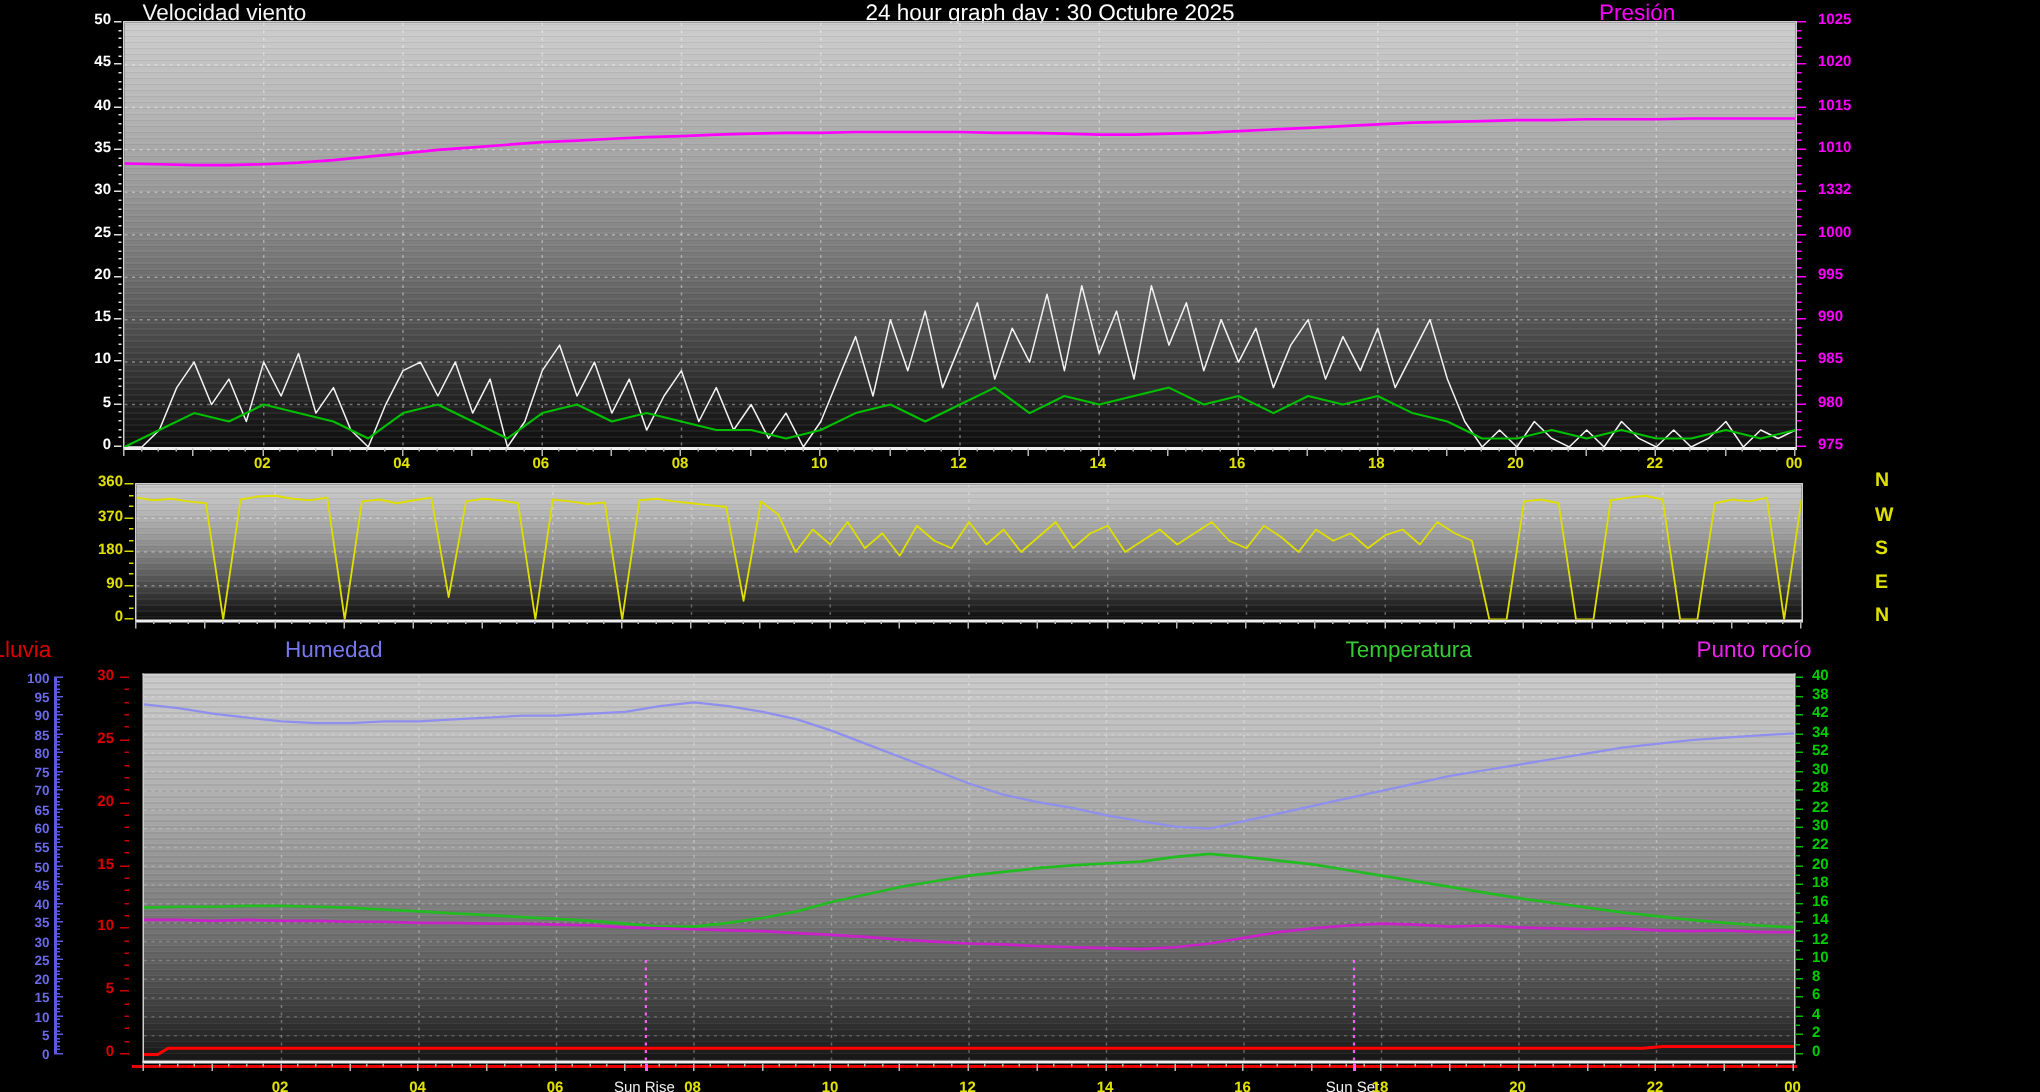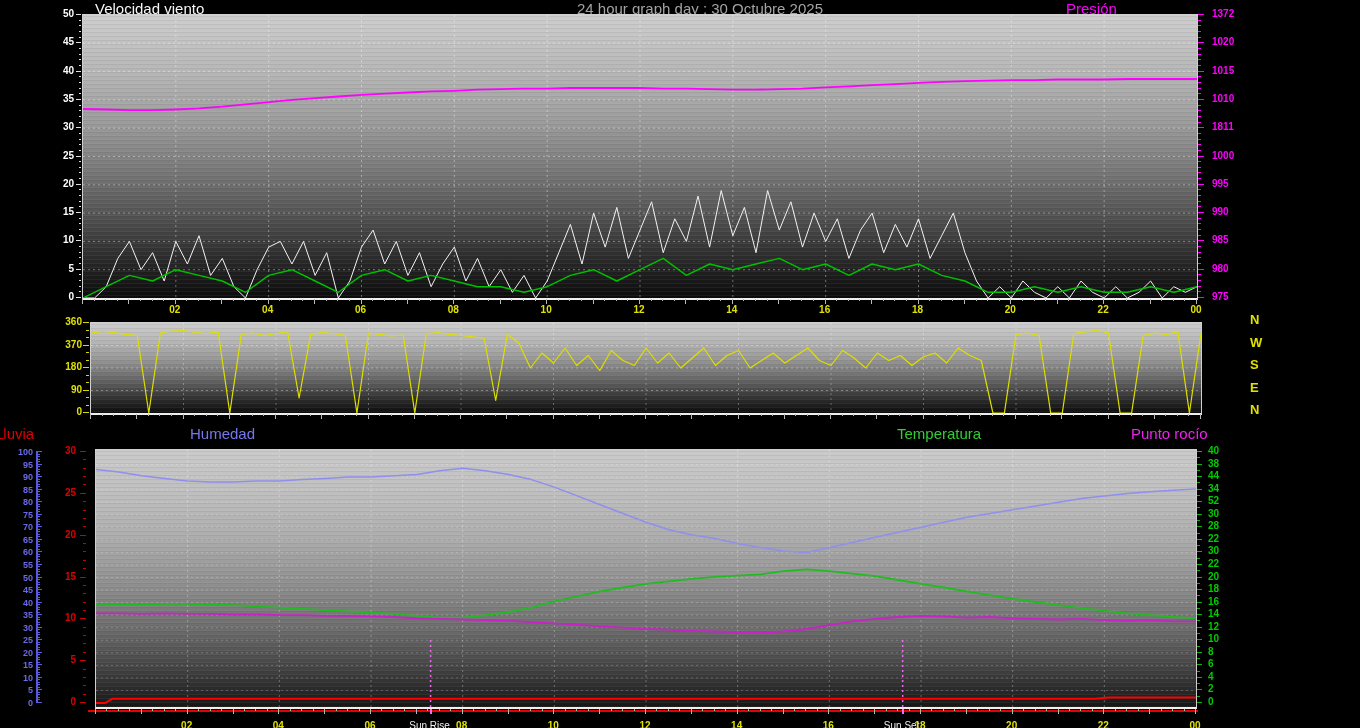--- a/index.html
+++ b/index.html
@@ -14,21 +14,21 @@
   .ylab{position:absolute;font-weight:bold;white-space:nowrap;line-height:10px;}
   .xlab{position:absolute;font-weight:bold;font-size:10px;color:#e2e200;transform:translateX(-50%);z-index:3;}
   .sunlab{position:absolute;font-size:10px;color:#f0f0f0;transform:translateX(-50%);z-index:2;white-space:nowrap;}
 </style>
 </head>
 <body>
 
 <div id="screen">
 
   <div class="hlabel" style="left:95px;top:0;color:#f5f5f5;">Velocidad viento</div>
-  <div class="hlabel" style="left:450px;top:0;width:500px;text-align:center;color:#a3a3a3;">24 hour graph day : 30 Octubre 2025</div>
+  <div class="hlabel" style="left:450px;top:0;width:500px;text-align:center;color:#ffffff;">24 hour graph day : 30 Octubre 2025</div>
   <div class="hlabel" style="left:1066px;top:0;color:#ff00ff;">Presión</div>
 
   <div id="plot-wind" class="plot grad1" style="left:82px;top:14px;width:1114px;height:283px;">
     <div class="tex"></div>
   <svg width="1114" height="283">
         <line x1="0" y1="254.70000000000002" x2="1114" y2="254.70000000000002" stroke="rgba(255,255,255,.38)" stroke-width="1" stroke-dasharray="2 3"></line>
         <line x1="0" y1="226.4" x2="1114" y2="226.4" stroke="rgba(255,255,255,.38)" stroke-width="1" stroke-dasharray="2 3"></line>
         <line x1="0" y1="198.1" x2="1114" y2="198.1" stroke="rgba(255,255,255,.38)" stroke-width="1" stroke-dasharray="2 3"></line>
         <line x1="0" y1="169.79999999999998" x2="1114" y2="169.79999999999998" stroke="rgba(255,255,255,.38)" stroke-width="1" stroke-dasharray="2 3"></line>
         <line x1="0" y1="141.5" x2="1114" y2="141.5" stroke="rgba(255,255,255,.38)" stroke-width="1" stroke-dasharray="2 3"></line>
@@ -241,25 +241,25 @@
     <div style="position: absolute; left: 1198px; top: 64.94px; width: 3px; height: 1px; background: rgb(255, 0, 255);"></div>
     <div style="position: absolute; left: 1198px; top: 59.28px; width: 3px; height: 1px; background: rgb(255, 0, 255);"></div>
     <div style="position: absolute; left: 1198px; top: 53.62px; width: 3px; height: 1px; background: rgb(255, 0, 255);"></div>
     <div style="position: absolute; left: 1198px; top: 47.96px; width: 3px; height: 1px; background: rgb(255, 0, 255);"></div>
     <div style="position: absolute; left: 1198px; top: 42.3px; width: 6px; height: 1px; background: rgb(255, 0, 255);"></div>
     <div style="position: absolute; left: 1198px; top: 36.64px; width: 3px; height: 1px; background: rgb(255, 0, 255);"></div>
     <div style="position: absolute; left: 1198px; top: 30.98px; width: 3px; height: 1px; background: rgb(255, 0, 255);"></div>
     <div style="position: absolute; left: 1198px; top: 25.32px; width: 3px; height: 1px; background: rgb(255, 0, 255);"></div>
     <div style="position: absolute; left: 1198px; top: 19.66px; width: 3px; height: 1px; background: rgb(255, 0, 255);"></div>
     <div style="position: absolute; left: 1198px; top: 14px; width: 6px; height: 1px; background: rgb(255, 0, 255);"></div>
-    <div class="ylab" style="left: 1212px; top: 9px; font-size: 10px; color: rgb(255, 0, 255);">1372</div>
+    <div class="ylab" style="left: 1212px; top: 9px; font-size: 10px; color: rgb(255, 0, 255);">1025</div>
     <div class="ylab" style="left: 1212px; top: 37.3px; font-size: 10px; color: rgb(255, 0, 255);">1020</div>
     <div class="ylab" style="left: 1212px; top: 65.6px; font-size: 10px; color: rgb(255, 0, 255);">1015</div>
     <div class="ylab" style="left: 1212px; top: 93.9px; font-size: 10px; color: rgb(255, 0, 255);">1010</div>
-    <div class="ylab" style="left: 1212px; top: 122.2px; font-size: 10px; color: rgb(255, 0, 255);">1811</div>
+    <div class="ylab" style="left: 1212px; top: 122.2px; font-size: 10px; color: rgb(255, 0, 255);">1332</div>
     <div class="ylab" style="left: 1212px; top: 150.5px; font-size: 10px; color: rgb(255, 0, 255);">1000</div>
     <div class="ylab" style="left: 1212px; top: 178.8px; font-size: 10px; color: rgb(255, 0, 255);">995</div>
     <div class="ylab" style="left: 1212px; top: 207.1px; font-size: 10px; color: rgb(255, 0, 255);">990</div>
     <div class="ylab" style="left: 1212px; top: 235.4px; font-size: 10px; color: rgb(255, 0, 255);">985</div>
     <div class="ylab" style="left: 1212px; top: 263.7px; font-size: 10px; color: rgb(255, 0, 255);">980</div>
     <div class="ylab" style="left: 1212px; top: 292px; font-size: 10px; color: rgb(255, 0, 255);">975</div>
     <div style="position: absolute; left: 82px; top: 299px; width: 1px; height: 5px; background: rgb(184, 184, 184);"></div>
     <div style="position: absolute; left: 93.6042px; top: 299px; width: 1px; height: 2px; background: rgb(184, 184, 184);"></div>
     <div style="position: absolute; left: 105.208px; top: 299px; width: 1px; height: 2px; background: rgb(184, 184, 184);"></div>
     <div style="position: absolute; left: 116.812px; top: 299px; width: 1px; height: 2px; background: rgb(184, 184, 184);"></div>
@@ -701,21 +701,21 @@
     <div class="ylab" style="left: 1208px; top: 596.6px; font-size: 10px; color: rgb(0, 204, 0);">16</div>
     <div class="ylab" style="left: 1208px; top: 584.05px; font-size: 10px; color: rgb(0, 204, 0);">18</div>
     <div class="ylab" style="left: 1208px; top: 571.5px; font-size: 10px; color: rgb(0, 204, 0);">20</div>
     <div class="ylab" style="left: 1208px; top: 558.95px; font-size: 10px; color: rgb(0, 204, 0);">22</div>
     <div class="ylab" style="left: 1208px; top: 546.4px; font-size: 10px; color: rgb(0, 204, 0);">30</div>
     <div class="ylab" style="left: 1208px; top: 533.85px; font-size: 10px; color: rgb(0, 204, 0);">22</div>
     <div class="ylab" style="left: 1208px; top: 521.3px; font-size: 10px; color: rgb(0, 204, 0);">28</div>
     <div class="ylab" style="left: 1208px; top: 508.75px; font-size: 10px; color: rgb(0, 204, 0);">30</div>
     <div class="ylab" style="left: 1208px; top: 496.2px; font-size: 10px; color: rgb(0, 204, 0);">52</div>
     <div class="ylab" style="left: 1208px; top: 483.65px; font-size: 10px; color: rgb(0, 204, 0);">34</div>
-    <div class="ylab" style="left: 1208px; top: 471.1px; font-size: 10px; color: rgb(0, 204, 0);">44</div>
+    <div class="ylab" style="left: 1208px; top: 471.1px; font-size: 10px; color: rgb(0, 204, 0);">42</div>
     <div class="ylab" style="left: 1208px; top: 458.55px; font-size: 10px; color: rgb(0, 204, 0);">38</div>
     <div class="ylab" style="left: 1208px; top: 446px; font-size: 10px; color: rgb(0, 204, 0);">40</div>
     <div style="position: absolute; left: 95px; top: 709px; width: 1px; height: 5px; background: rgb(184, 184, 184);"></div>
     <div style="position: absolute; left: 106.458px; top: 709px; width: 1px; height: 2px; background: rgb(184, 184, 184);"></div>
     <div style="position: absolute; left: 117.917px; top: 709px; width: 1px; height: 2px; background: rgb(184, 184, 184);"></div>
     <div style="position: absolute; left: 129.375px; top: 709px; width: 1px; height: 2px; background: rgb(184, 184, 184);"></div>
     <div style="position: absolute; left: 140.833px; top: 709px; width: 1px; height: 5px; background: rgb(184, 184, 184);"></div>
     <div style="position: absolute; left: 152.292px; top: 709px; width: 1px; height: 2px; background: rgb(184, 184, 184);"></div>
     <div style="position: absolute; left: 163.75px; top: 709px; width: 1px; height: 2px; background: rgb(184, 184, 184);"></div>
     <div style="position: absolute; left: 175.208px; top: 709px; width: 1px; height: 2px; background: rgb(184, 184, 184);"></div>

